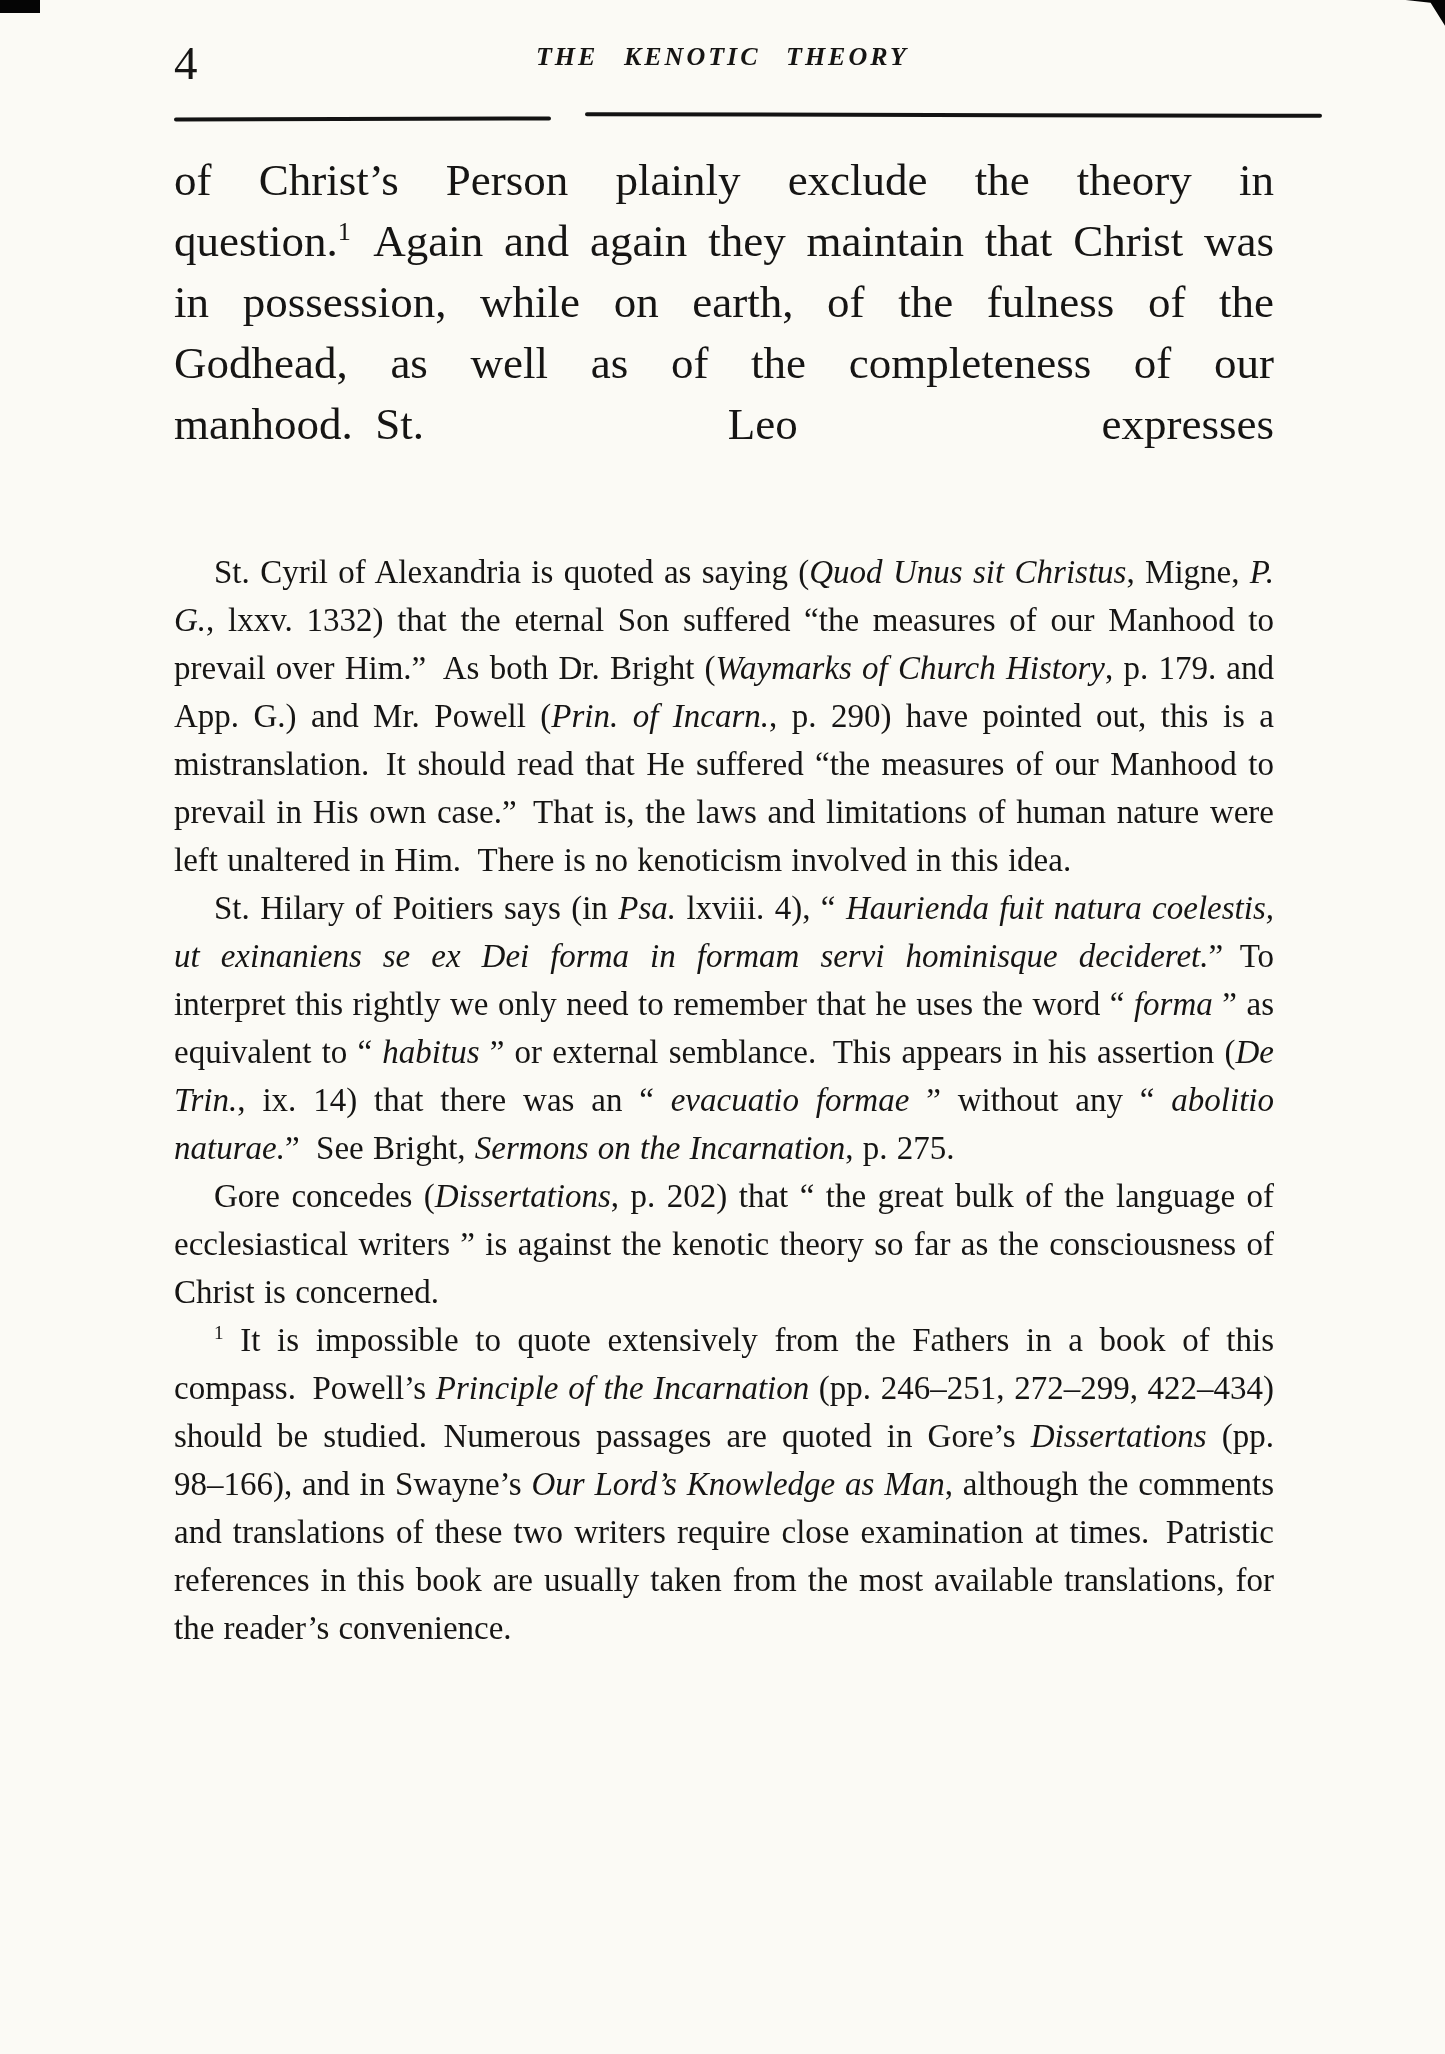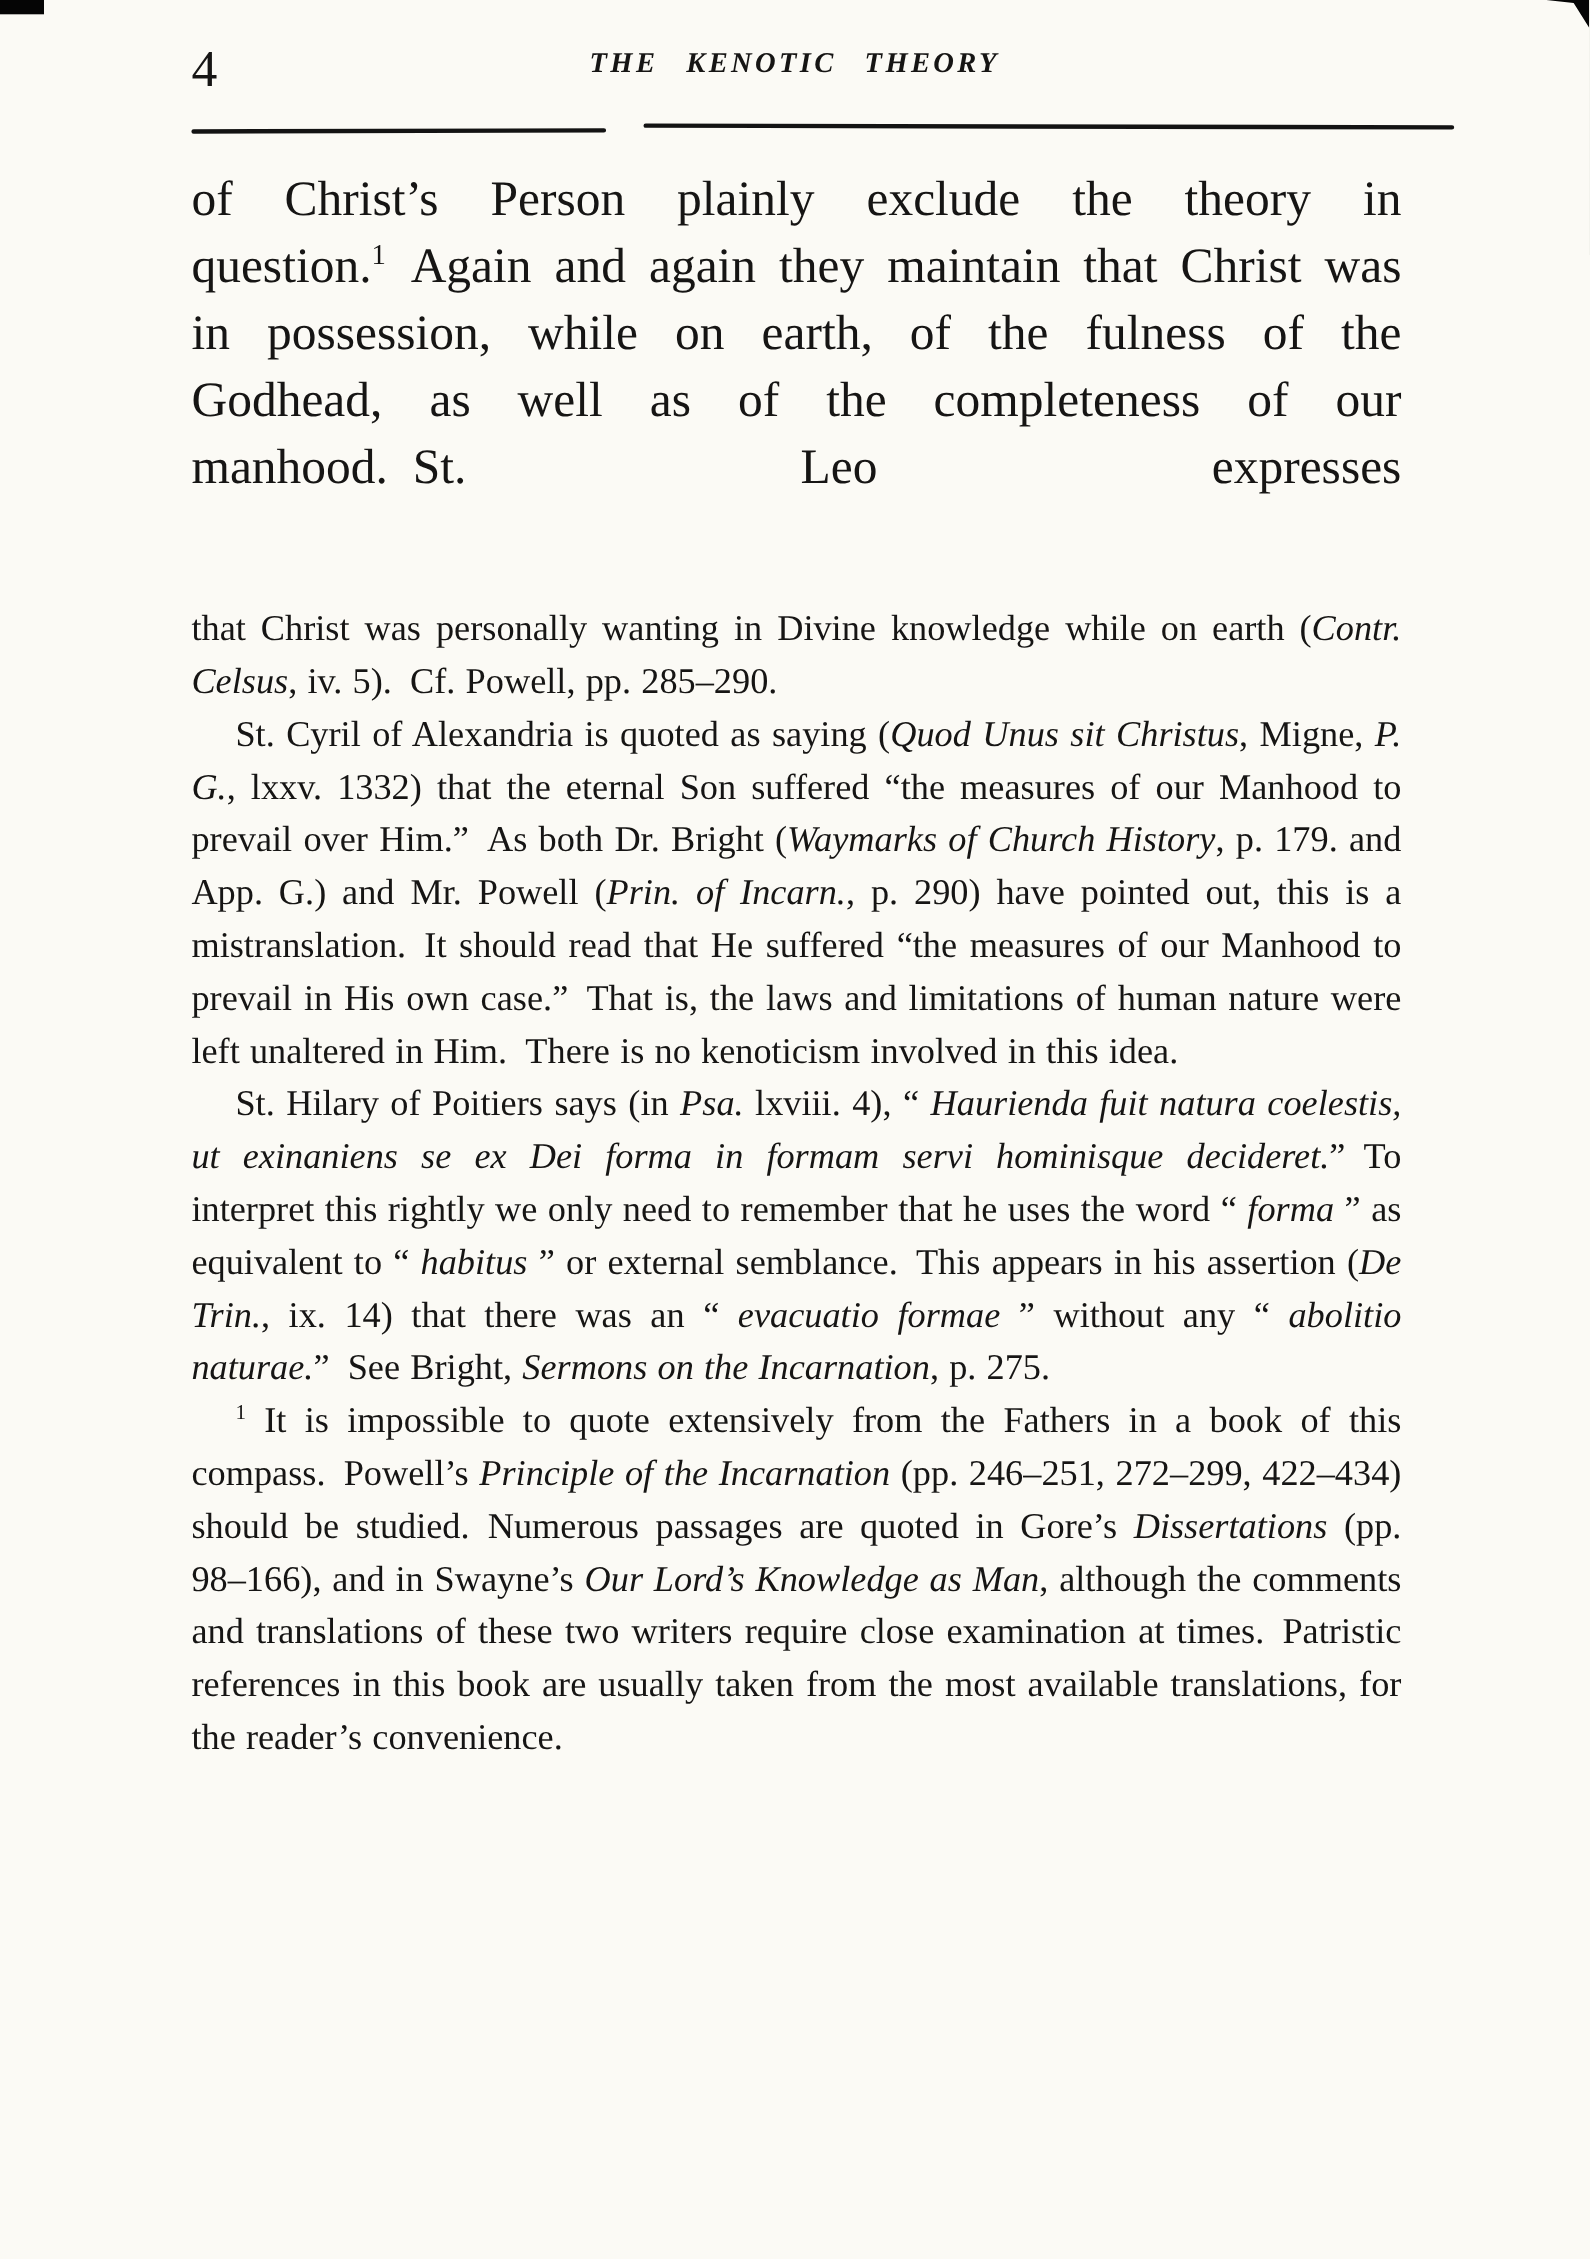--- a/index.html
+++ b/index.html
@@ -74,19 +74,19 @@
 
   <div class="header-rule">
     <div class="seg seg-left"></div>
     <div class="seg-gap"></div>
     <div class="seg seg-right"></div>
   </div>
 
   <div class="main-paragraph"><span>of Christ’s Person plainly exclude the theory in question.</span><sup>1</sup><span> Again and again they maintain that Christ was in possession, while on earth, of the fulness of the Godhead, as well as of the completeness of our manhood. St. Leo expresses</span></div>
 
   <div class="footnotes">
-    <p class="fn-para"><span>that Christ was personally wanting in Divine knowledge while on earth (</span><span class="italic">Contr. Celsus</span><span>, iv. 5). Cf. Powell, pp. 285–290.</span></p>
     <p class="fn-para indent"><span>St. Cyril of Alexandria is quoted as saying (</span><span class="italic">Quod Unus sit Christus</span><span>, Migne, </span><span class="italic">P. G.</span><span>, lxxv. 1332) that the eternal Son suffered “the measures of our Manhood to prevail over Him.” As both Dr. Bright (</span><span class="italic">Waymarks of Church History</span><span>, p. 179. and App. G.) and Mr. Powell (</span><span class="italic">Prin. of Incarn.</span><span>, p. 290) have pointed out, this is a mistranslation. It should read that He suffered “the measures of our Manhood to prevail in His own case.” That is, the laws and limitations of human nature were left unaltered in Him. There is no kenoticism involved in this idea.</span></p>
     <p class="fn-para indent"><span>St. Hilary of Poitiers says (in </span><span class="italic">Psa.</span><span> lxviii. 4), “ </span><span class="italic">Haurienda fuit natura coelestis, ut exinaniens se ex Dei forma in formam servi hominisque decideret.</span><span>” To interpret this rightly we only need to remember that he uses the word “ </span><span class="italic">forma</span><span> ” as equivalent to “ </span><span class="italic">habitus</span><span> ” or external semblance. This appears in his assertion (</span><span class="italic">De Trin.</span><span>, ix. 14) that there was an “ </span><span class="italic">evacuatio formae</span><span> ” without any “ </span><span class="italic">abolitio naturae.</span><span>” See Bright, </span><span class="italic">Sermons on the Incarnation</span><span>, p. 275.</span></p>
+    <p class="fn-para indent"><span>Gore concedes (</span><span class="italic">Dissertations</span><span>, p. 202) that “ the great bulk of the language of ecclesiastical writers ” is against the kenotic theory so far as the consciousness of Christ is concerned.</span></p>
     <p class="fn-para indent"><sup>1</sup><span> It is impossible to quote extensively from the Fathers in a book of this compass. Powell’s </span><span class="italic">Principle of the Incarnation</span><span> (pp. 246–251, 272–299, 422–434) should be studied. Numerous passages are quoted in Gore’s </span><span class="italic">Dissertations</span><span> (pp. 98–166), and in Swayne’s </span><span class="italic">Our Lord’s Knowledge as Man</span><span>, although the comments and translations of these two writers require close examination at times. Patristic references in this book are usually taken from the most available translations, for the reader’s convenience.</span></p>
   </div>
 
 </div>
 
 </body></html>

